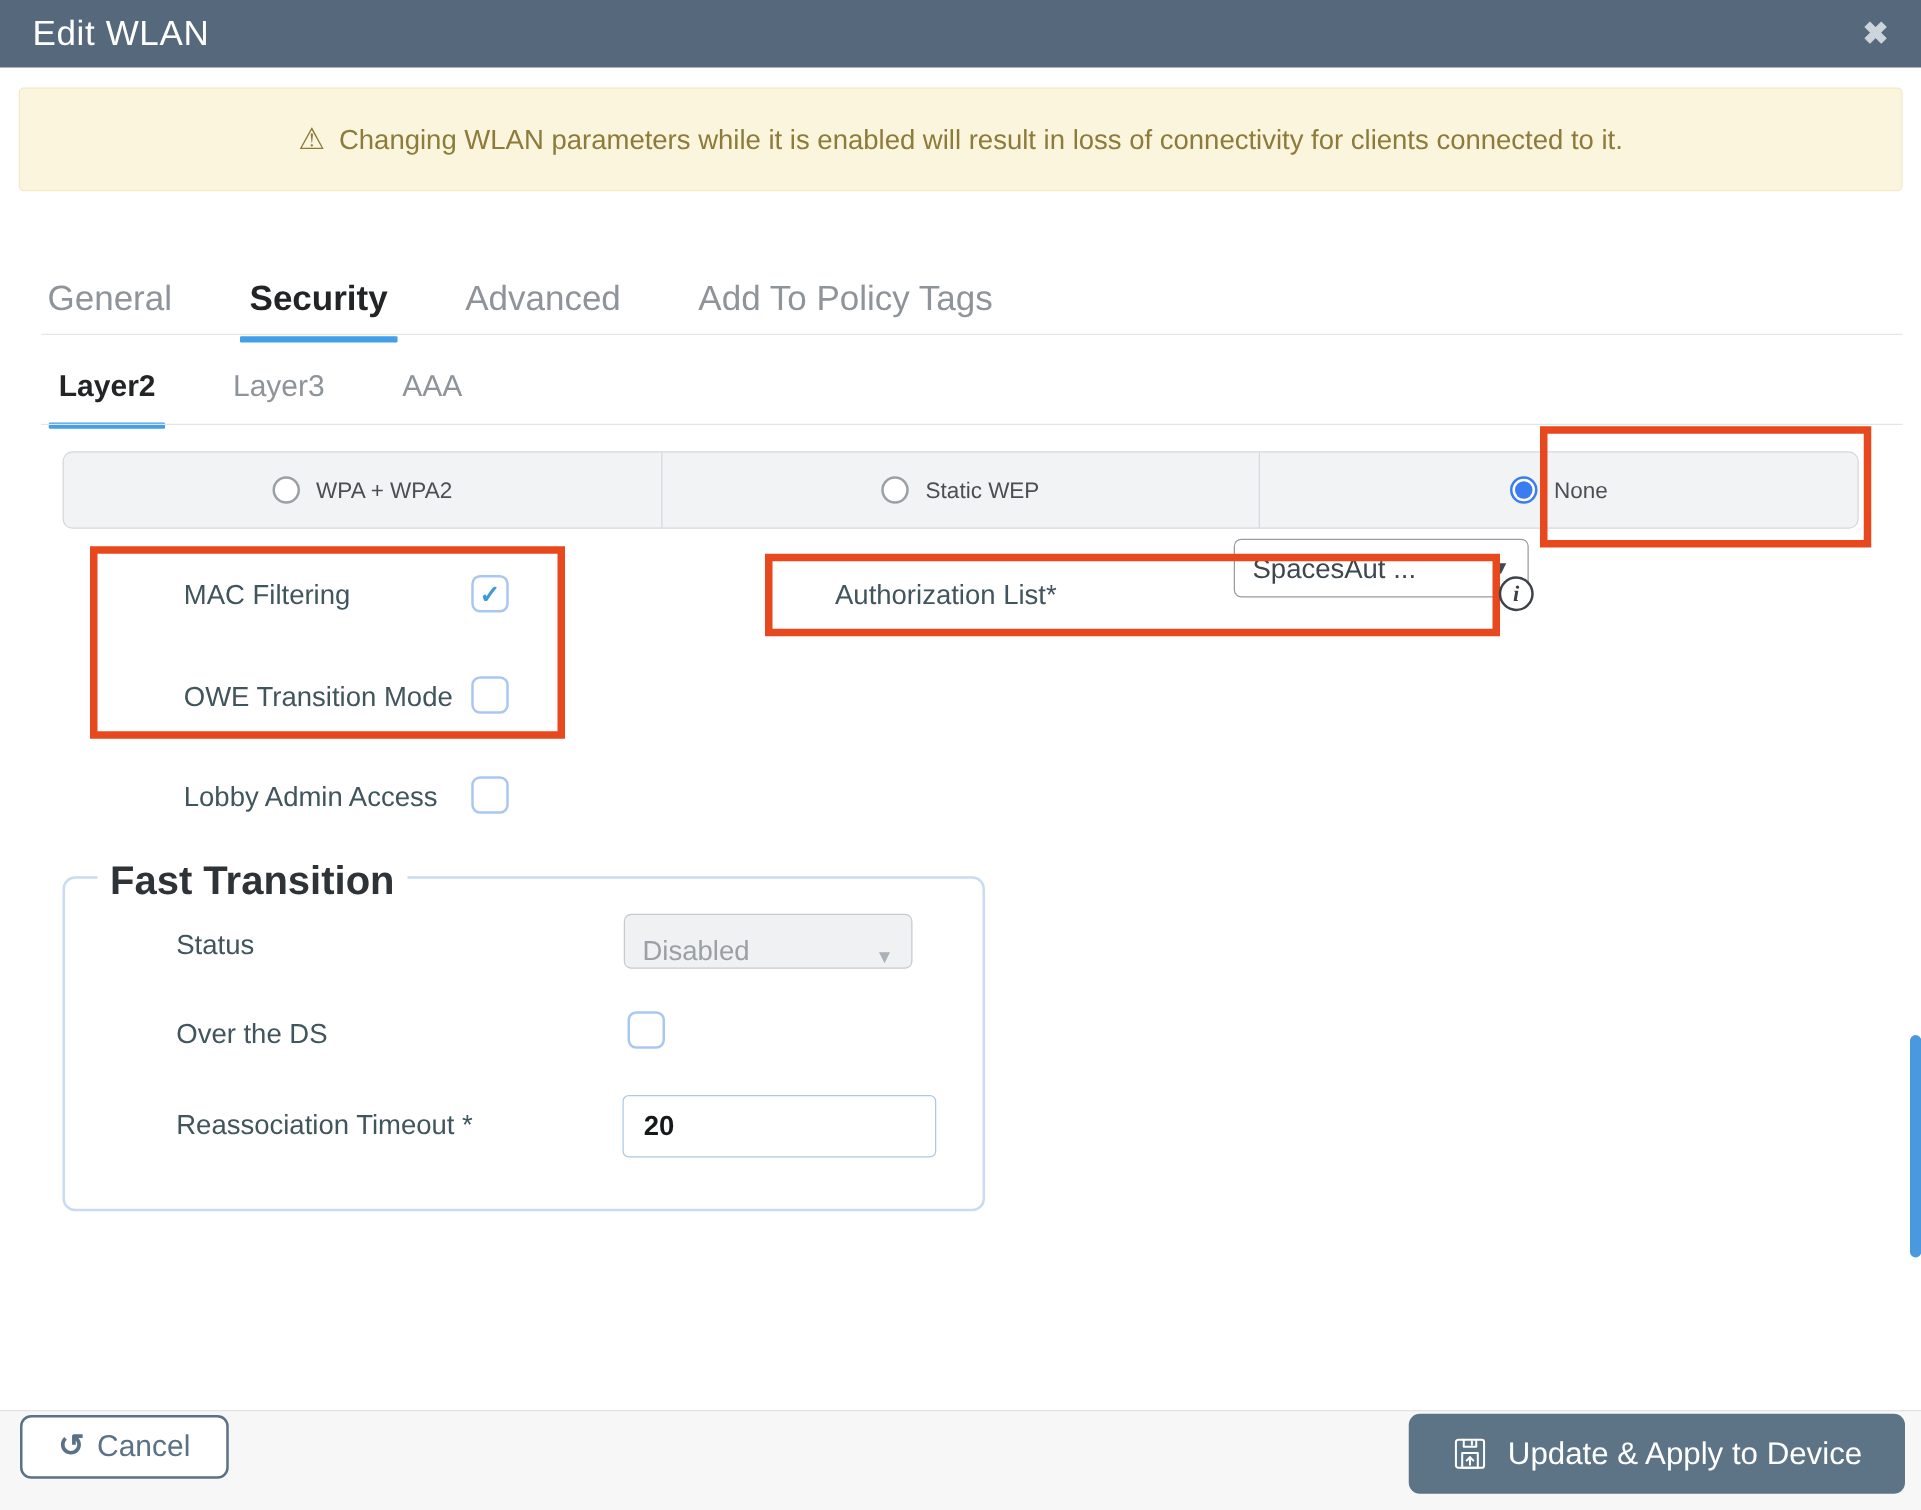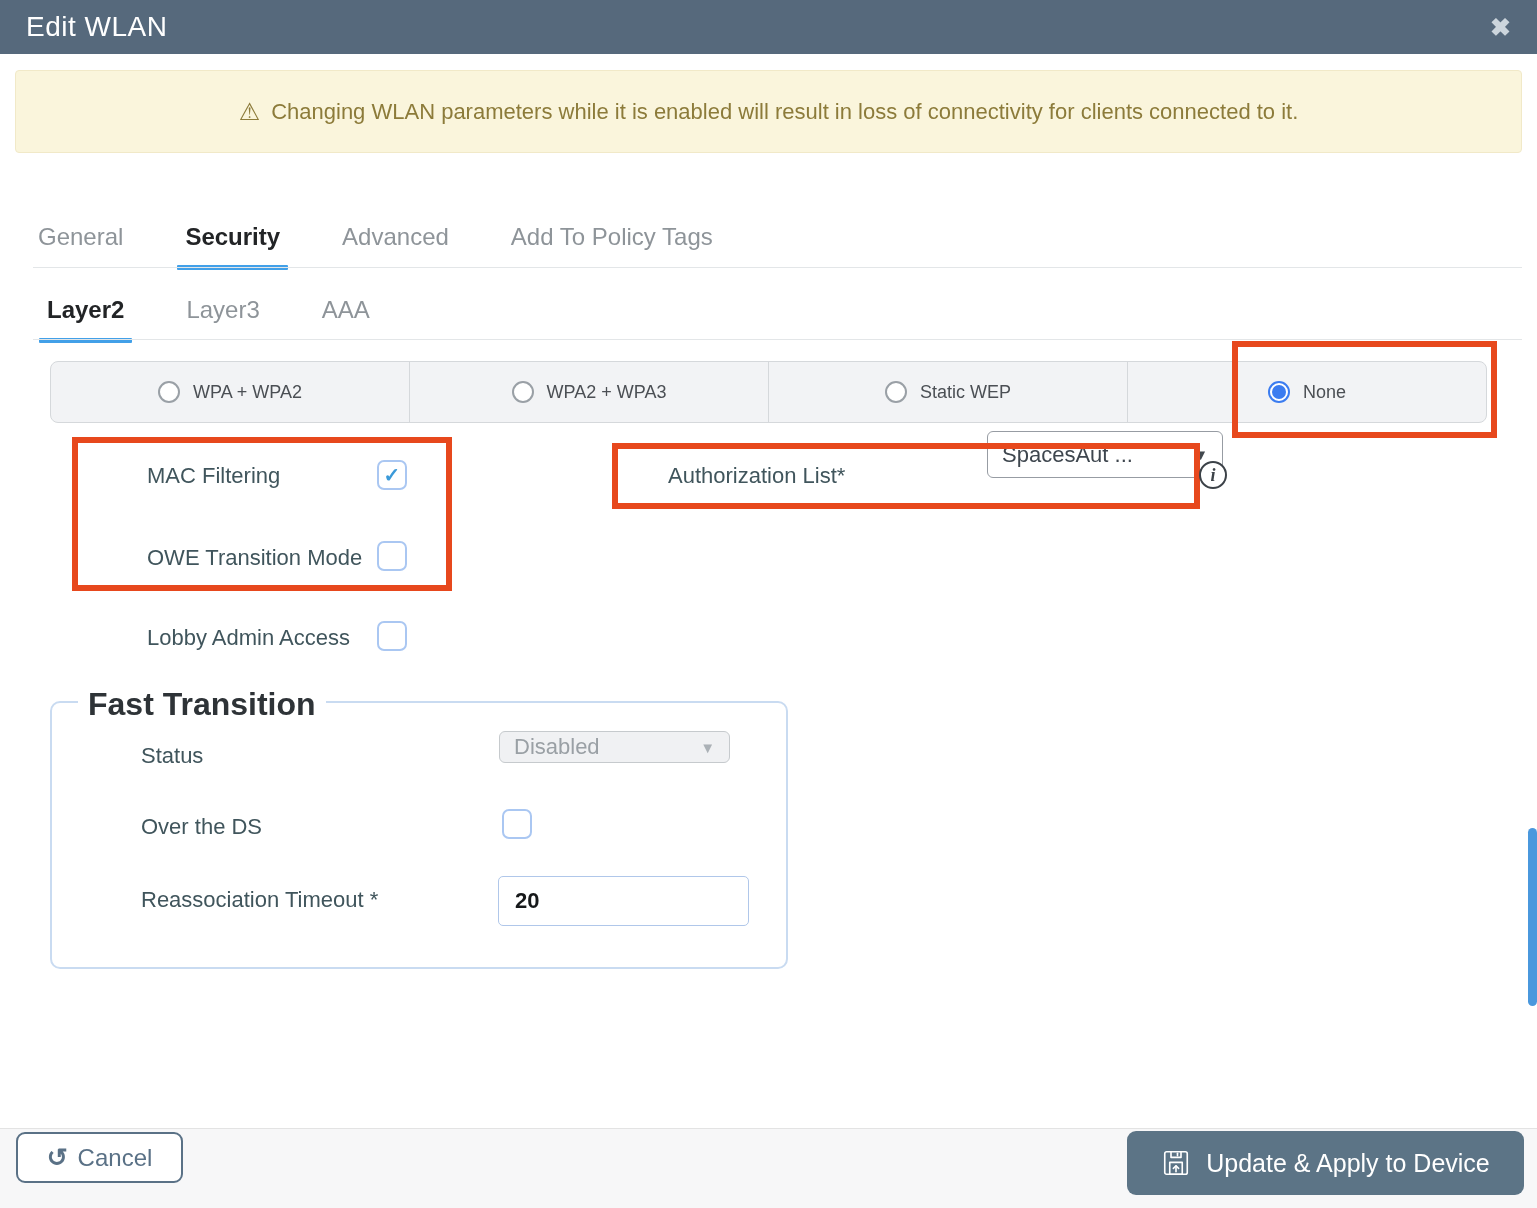--- a/index.html
+++ b/index.html
@@ -27,21 +27,21 @@
     position: absolute; top: 70px; left: 15px; right: 15px; height: 83px;
     background: #faf5dc; border: 1px solid #f1e9c8; border-radius: 4px;
     display: flex; align-items: center; justify-content: center; gap: 11px;
     color: #8c7b3a; font-size: 22px;
   }
   .banner .warn-ico { font-size: 24px; }
 
   
   .tabrow {
     position: absolute; left: 38px; top: 223px;
-    display: flex; gap: 62px; font-size: 24px; color: #8e9499;
+    display: flex; gap: 62px; font-size: 28px; color: #8e9499;
   }
   .tab { position: relative; padding-bottom: 16px; cursor: pointer; white-space: nowrap; }
   .tab.active { color: #222426; font-weight: bold; }
   .tab.active::after {
     content: ""; position: absolute; left: -8px; right: -8px; bottom: -3px;
     height: 5px; background: #42a0e8; border-radius: 1px;
   }
   .tabs-divider { position: absolute; left: 33px; right: 15px; top: 267px; height: 1px; background: #e3e6e8; }
 
   .subtabrow {
@@ -172,24 +172,20 @@
 </div>
 <div class="subtabs-divider"></div>
 
 <div class="segments">
   <div class="segment">
     <span class="radio-circle"></span>
     <span>WPA + WPA2</span>
   </div>
   <div class="segment">
     <span class="radio-circle"></span>
-    <span>WPA2 + WPA3</span>
-  </div>
-  <div class="segment">
-    <span class="radio-circle"></span>
     <span>Static WEP</span>
   </div>
   <div class="segment selected">
     <span class="radio-circle"></span>
     <span>None</span>
   </div>
 </div>
 
 <div class="flabel" style="left:99px; top:463px;">MAC Filtering</div>
 <div class="checkbox checked" style="left:377px; top:460px;">
@@ -210,21 +206,21 @@
 
 <div class="flabel" style="left:99px; top:625px;">Lobby Admin Access</div>
 <div class="checkbox" style="left:377px; top:621px;">
   <span class="check">✓</span>
 </div>
 
 <div class="ft">
   <div class="ft-legend">Fast Transition</div>
 
   <div class="flabel" style="left:41px; top:40px;">Status</div>
-  <div class="select disabled" style="left:447px; top:28px; width:231px; height:32px;">
+  <div class="select disabled" style="left:447px; top:28px; width:231px; height:44px;align-items:flex-end;">
     <span>Disabled</span>
     <span class="arrow">▼</span>
   </div>
 
   <div class="flabel" style="left:41px; top:111px;">Over the DS</div>
   <div class="checkbox" style="left:450px; top:106px;">
     <span class="check">✓</span>
   </div>
 
   <div class="flabel" style="left:41px; top:184px;">Reassociation Timeout *</div>

